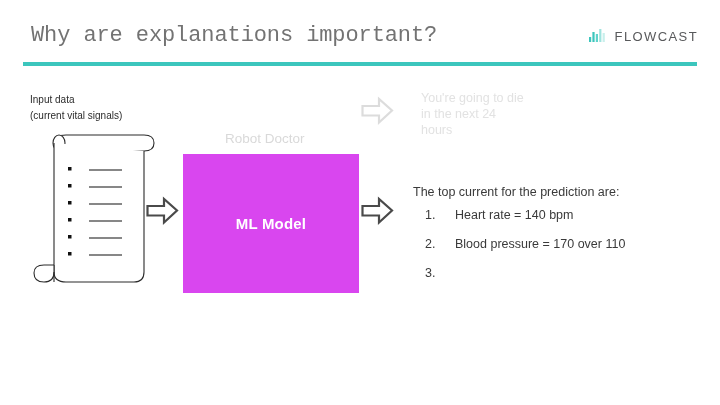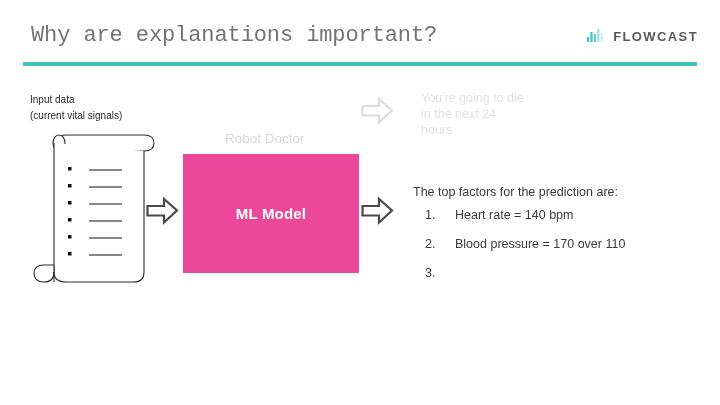--- a/index.html
+++ b/index.html
@@ -36,21 +36,20 @@
     gap: 4px;
   }
   #brand-logo .wave {
     display: block;
     line-height: 0;
   }
   #brand-logo .wordmark {
     font-size: 13px;
     letter-spacing: 1.4px;
     color: #58595b;
-    font-weight: bold;
   }
   #title-rule {
     position: absolute;
     left: 23px;
     top: 62px;
     width: 674px;
     height: 4px;
     background: #3cc6bd;
   }
 
@@ -87,22 +86,22 @@
     top: 131px;
     font-size: 13.5px;
     color: #d9d9d9;
     white-space: nowrap;
   }
   #ml-model-box {
     position: absolute;
     left: 183px;
     top: 154px;
     width: 176px;
-    height: 119px;
-    background: #ec4899;
+    height: 139px;
+    background: #d946ef;
     display: flex;
     align-items: center;
     justify-content: center;
   }
   #ml-model-label {
     font-size: 15px;
     font-weight: bold;
     color: #ffffff;
     letter-spacing: 0.2px;
   }
@@ -214,21 +213,21 @@
 
 <div id="robot-doctor-label">Robot Doctor</div>
 <div id="ml-model-box">
   <span id="ml-model-label">ML Model</span>
 </div>
 
 <div id="prediction-text"><span>You're going to die</span>
 <span>in the next 24</span>
 <span>hours</span></div>
 
-<div id="factors-heading">The top factors for the prediction are:</div>
+<div id="factors-heading">The top current for the prediction are:</div>
 
 <ol id="factors-list">
   <li>
     <span class="num">1.</span>
     <span>Heart rate = 140 bpm</span>
   </li>
   <li>
     <span class="num">2.</span>
     <span>Blood pressure = 170 over 110</span>
   </li>

